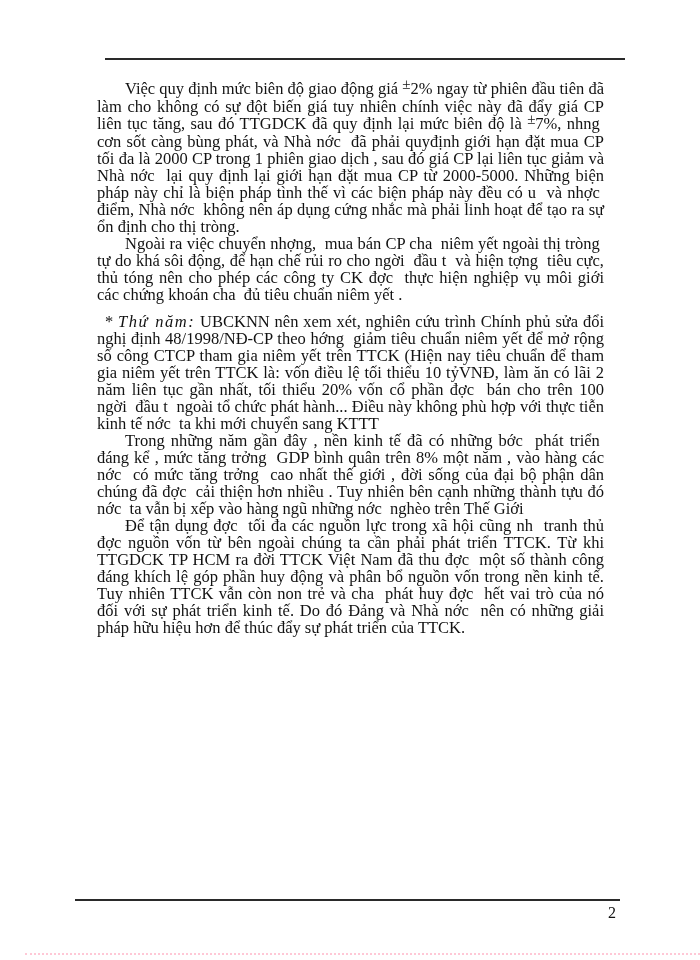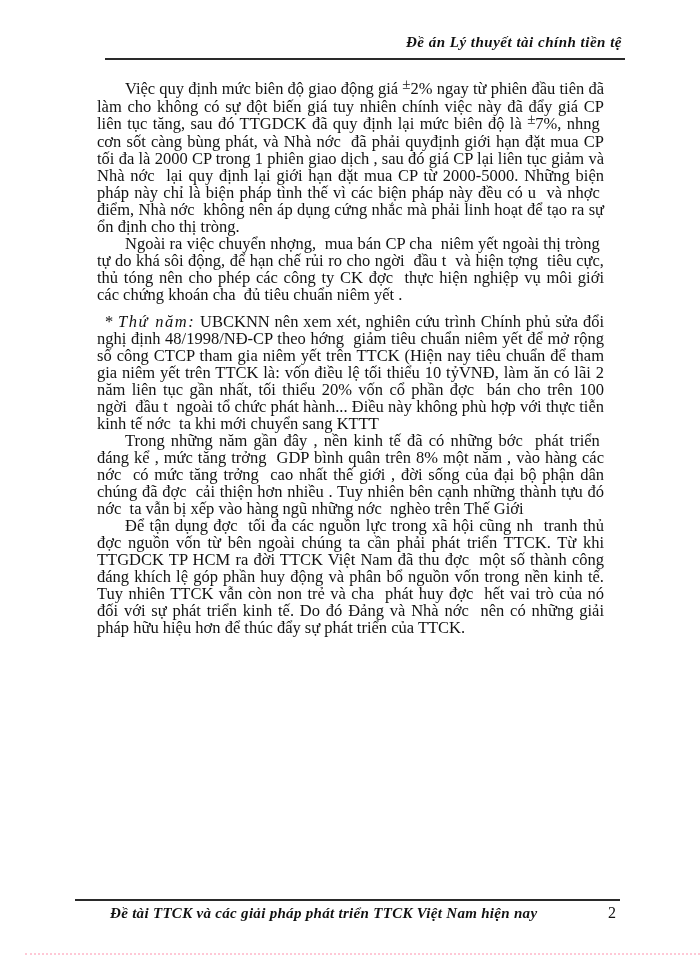--- a/index.html
+++ b/index.html
@@ -86,30 +86,28 @@
     left: 25px;
     width: 675px;
     border-top: 2px dotted #ffc8d6;
   }
 </style>
 </head>
 <body>
 
 <div class="page">
 
-  <div class="header-title">Đề án Lý thuyết tài chính tiền tệ</div>
   <div class="header-rule"></div>
 
   <div class="doc-body">
       <p class=""><span>Việc quy định mức biên độ giao động giá </span><span class="sup">±</span><span>2% ngay từ phiên đầu tiên đã làm cho không có sự đột biến giá tuy nhiên chính việc này đã đẩy giá CP liên tục tăng, sau đó TTGDCK đã quy định lại mức biên độ là </span><span class="sup">±</span><span>7%, nhng&nbsp; cơn sốt càng bùng phát, và Nhà nớc&nbsp; đã phải quyđịnh giới hạn đặt mua CP tối đa là 2000 CP trong 1 phiên giao dịch , sau đó giá CP lại liên tục giảm và Nhà nớc&nbsp; lại quy định lại giới hạn đặt mua CP từ 2000-5000. Những biện pháp này chỉ là biện pháp tình thế vì các biện pháp này đều có u&nbsp; và nhợc&nbsp; điểm, Nhà nớc&nbsp; không nên áp dụng cứng nhắc mà phải linh hoạt để tạo ra sự ổn định cho thị tròng.</span></p>
       <p class=""><span>Ngoài ra việc chuyển nhợng,&nbsp; mua bán CP cha&nbsp; niêm yết ngoài thị tròng&nbsp; tự do khá sôi động, để hạn chế rủi ro cho ngời&nbsp; đầu t&nbsp; và hiện tợng&nbsp; tiêu cực, thủ tóng nên cho phép các công ty CK đợc&nbsp; thực hiện nghiệp vụ môi giới các chứng khoán cha&nbsp; đủ tiêu chuẩn niêm yết .</span></p>
       <p class="small-indent"><span>* </span><span class="italic">Thứ năm:</span><span> UBCKNN nên xem xét, nghiên cứu trình Chính phủ sửa đổi nghị định 48/1998/NĐ-CP theo hớng&nbsp; giảm tiêu chuẩn niêm yết để mở rộng số công CTCP tham gia niêm yết trên TTCK (Hiện nay tiêu chuẩn để tham gia niêm yết trên TTCK là: vốn điều lệ tối thiểu 10 tỷVNĐ, làm ăn có lãi 2 năm liên tục gần nhất, tối thiểu 20% vốn cổ phần đợc&nbsp; bán cho trên 100 ngời&nbsp; đầu t&nbsp; ngoài tổ chức phát hành... Điều này không phù hợp với thực tiễn kinh tế nớc&nbsp; ta khi mới chuyển sang KTTT</span></p>
       <p class=""><span>Trong những năm gần đây , nền kinh tế đã có những bớc&nbsp; phát triển&nbsp; đáng kể , mức tăng trởng&nbsp; GDP bình quân trên 8% một năm , vào hàng các nớc&nbsp; có mức tăng trởng&nbsp; cao nhất thế giới , đời sống của đại bộ phận dân chúng đã đợc&nbsp; cải thiện hơn nhiều . Tuy nhiên bên cạnh những thành tựu đó nớc&nbsp; ta vẫn bị xếp vào hàng ngũ những nớc&nbsp; nghèo trên Thế Giới</span></p>
       <p class=""><span>Để tận dụng đợc&nbsp; tối đa các nguồn lực trong xã hội cũng nh&nbsp; tranh thủ đợc nguồn vốn từ bên ngoài chúng ta cần phải phát triển TTCK. Từ khi TTGDCK TP HCM ra đời TTCK Việt Nam đã thu đợc&nbsp; một số thành công đáng khích lệ góp phần huy động và phân bổ nguồn vốn trong nền kinh tế. Tuy nhiên TTCK vẫn còn non trẻ và cha&nbsp; phát huy đợc&nbsp; hết vai trò của nó đối với sự phát triển kinh tế. Do đó Đảng và Nhà nớc&nbsp; nên có những giải pháp hữu hiệu hơn để thúc đẩy sự phát triển của TTCK.</span></p>
     </div>
 
   <div class="footer-rule"></div>
-  <div class="footer-title">Đề tài TTCK và các giải pháp phát triển TTCK Việt Nam hiện nay</div>
   <div class="page-number">2</div>
 
   <div class="bottom-dotted-rule"></div>
 
 </div>
 
 </body></html>

